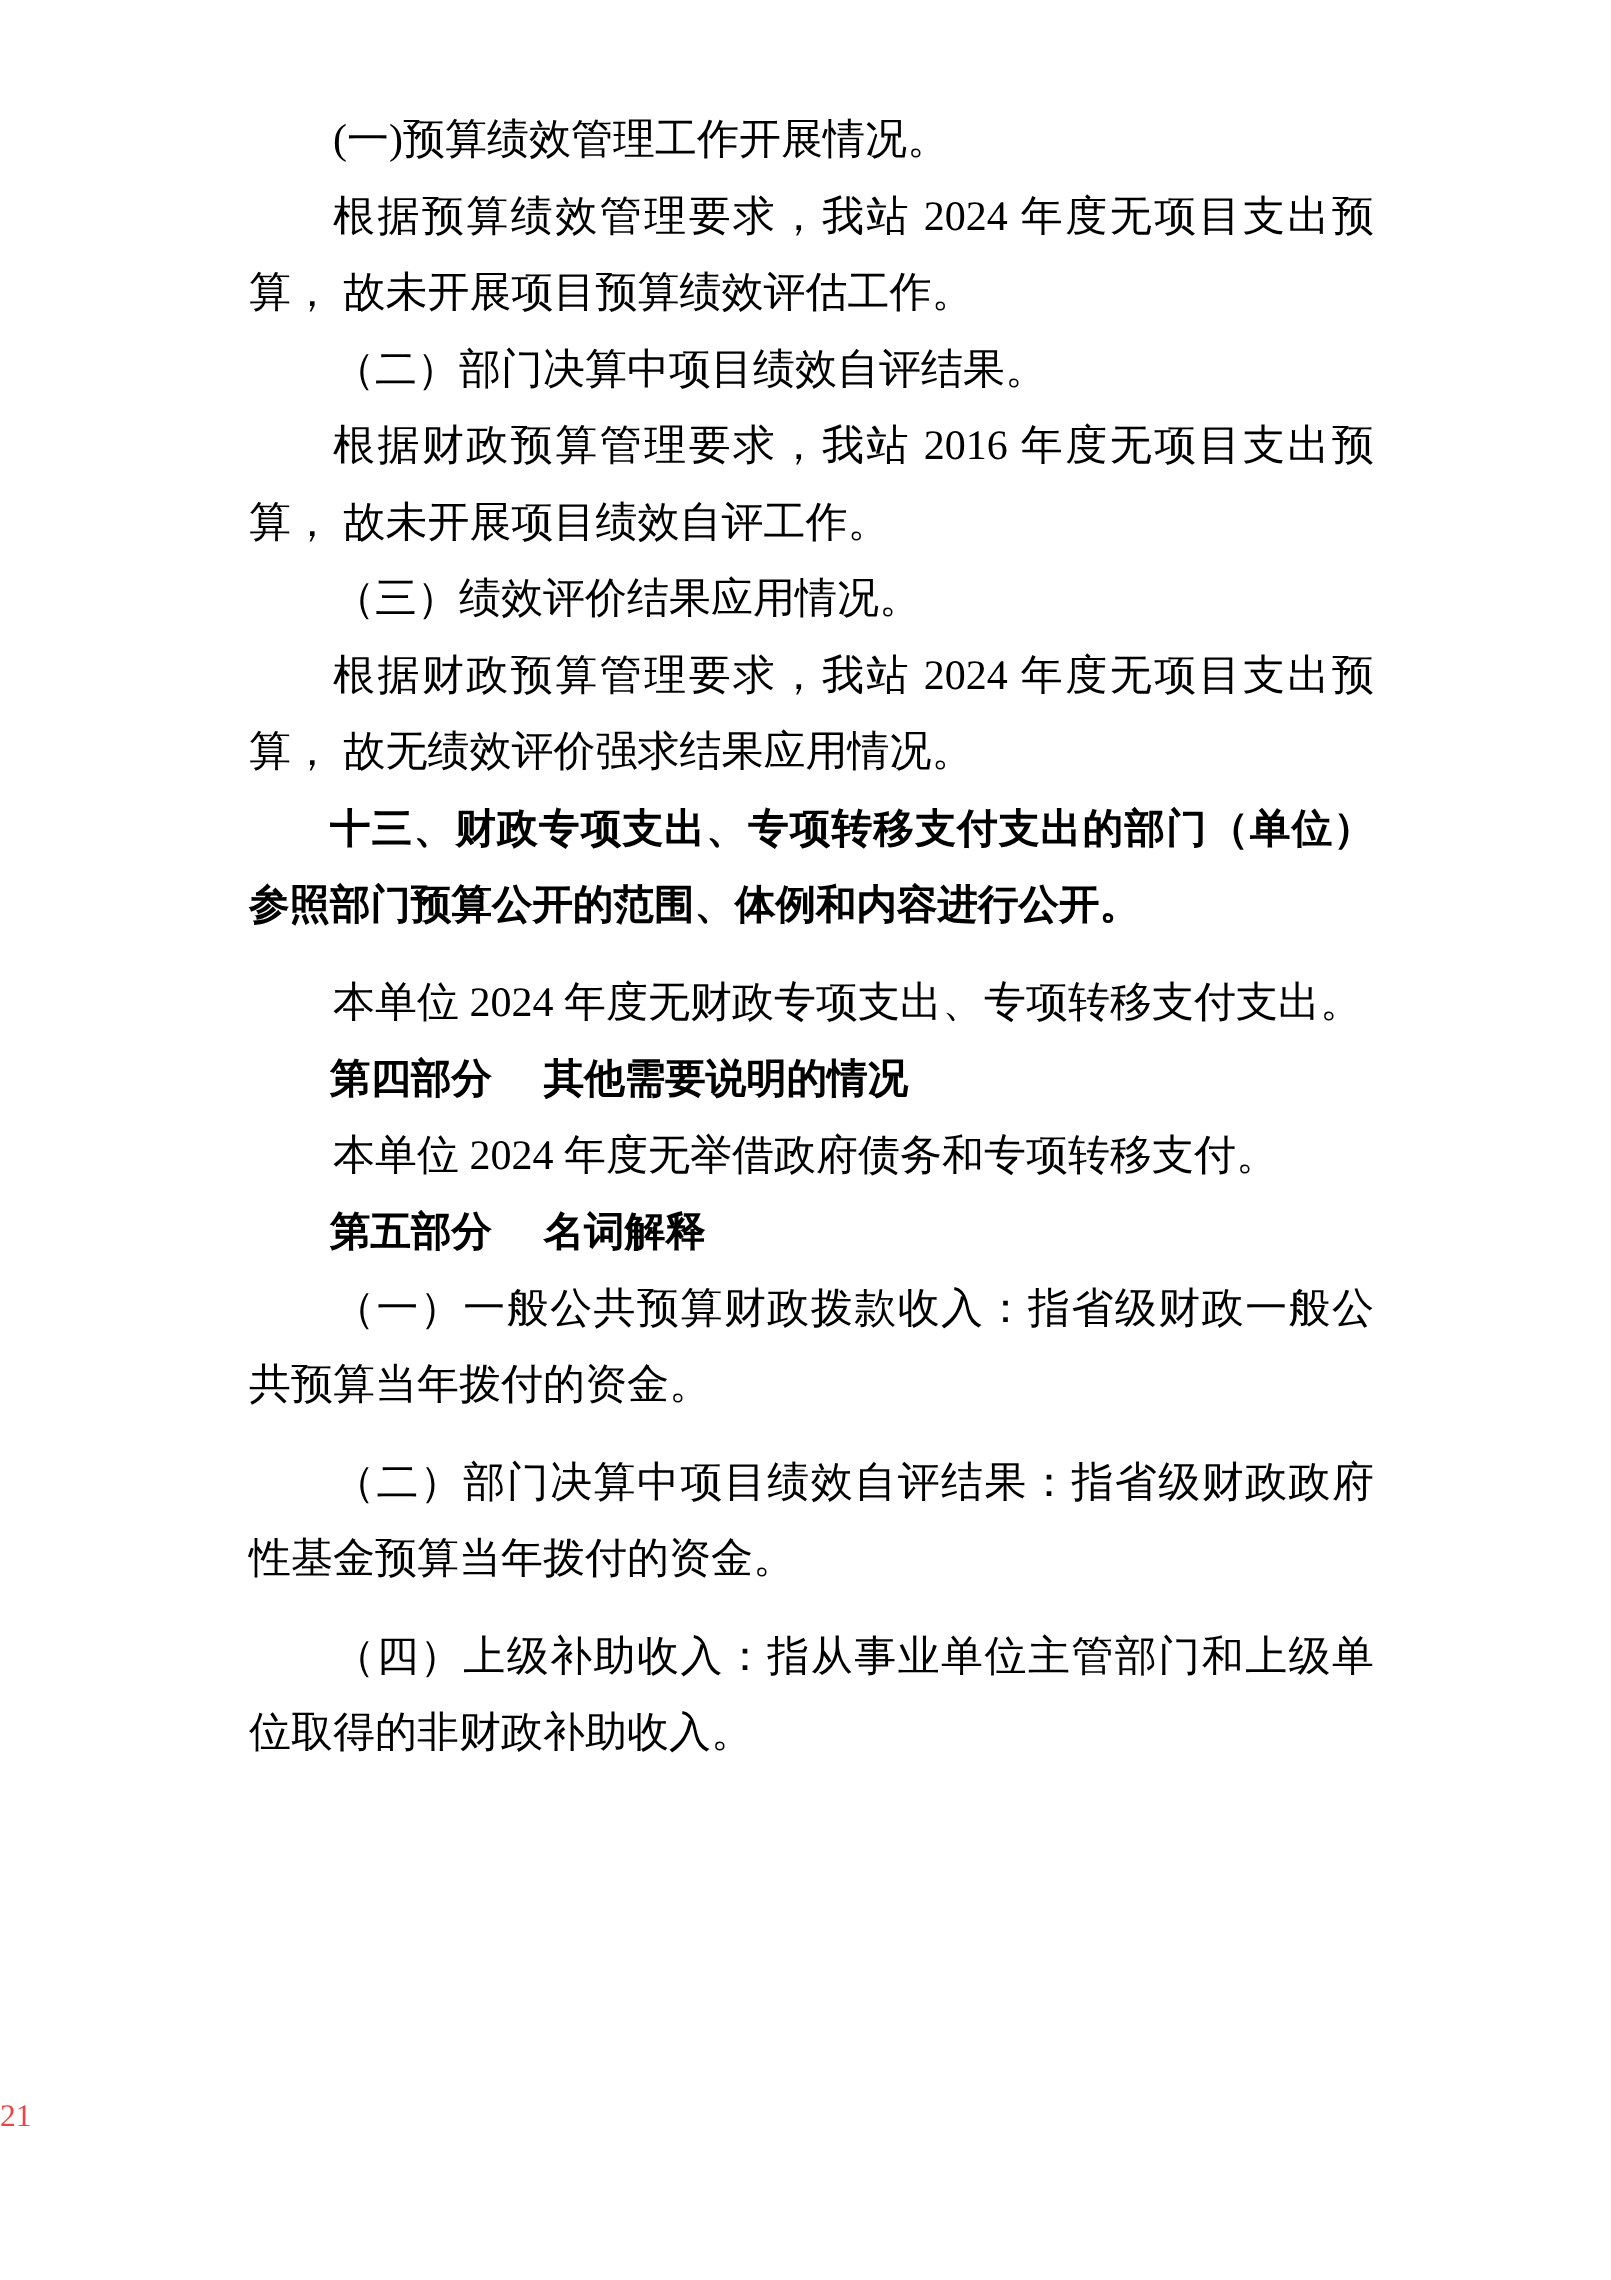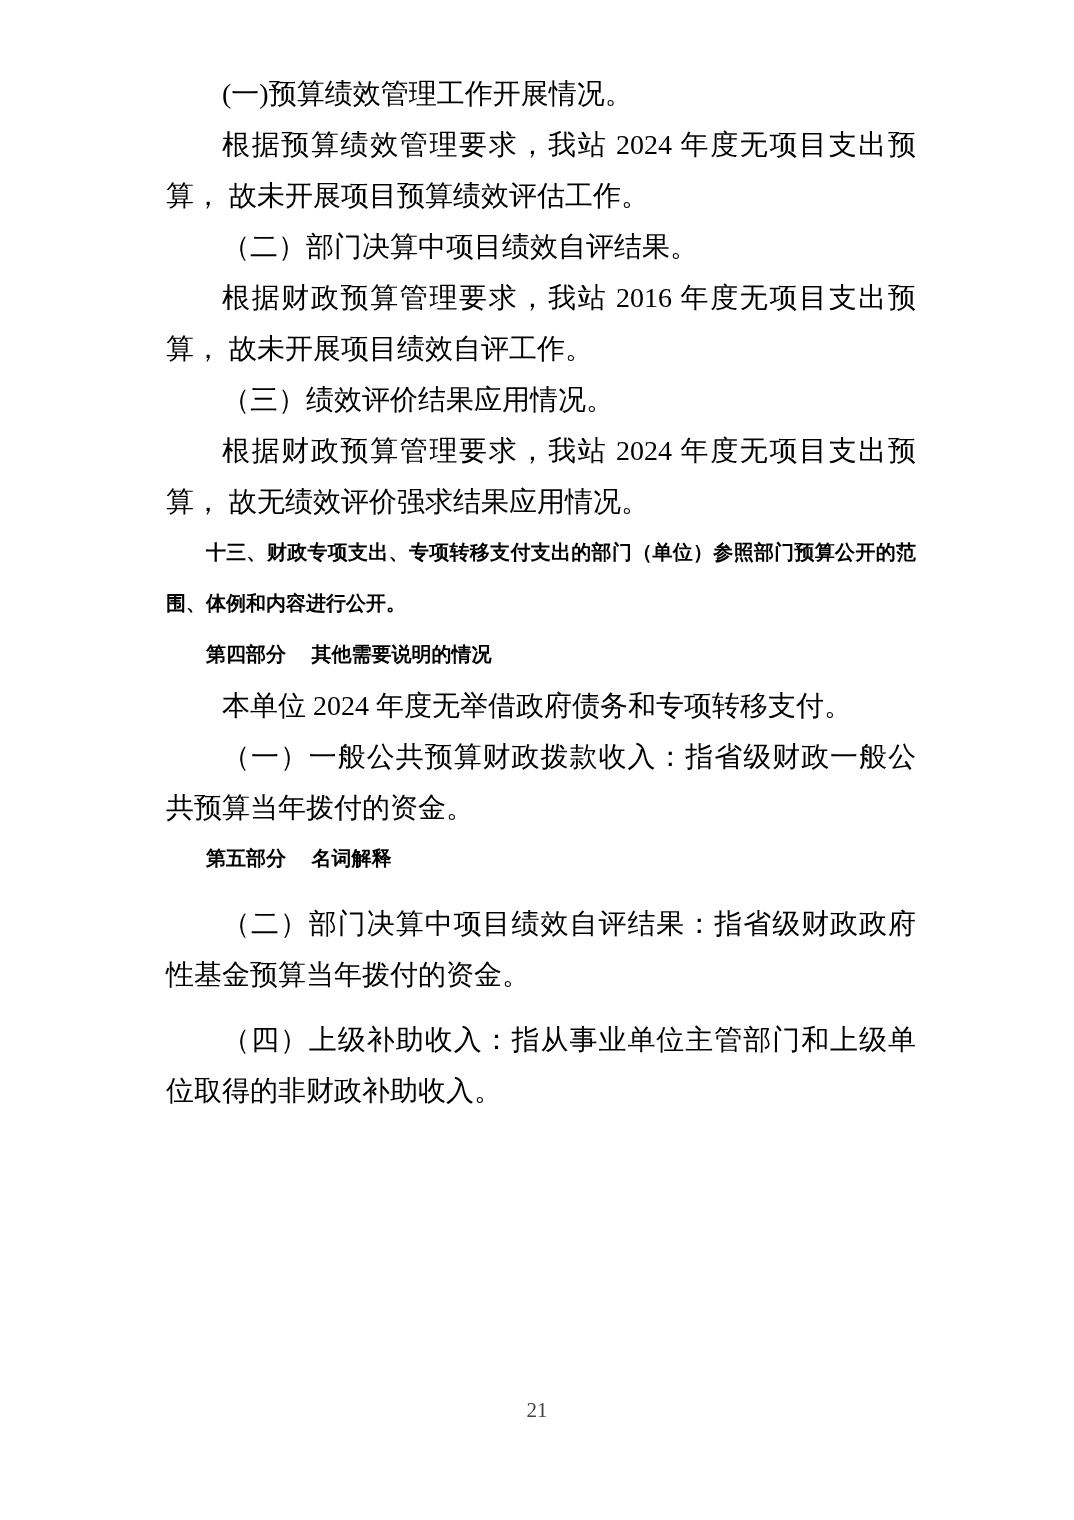--- a/index.html
+++ b/index.html
@@ -27,34 +27,33 @@
     text-align: justify;
     text-justify: inter-ideograph;
     text-indent: 2em;
     letter-spacing: 0;
     word-break: normal;
     font-family: "Liberation Serif", serif;
   }
   .heading {
     font-family: "Liberation Sans", sans-serif;
     font-weight: 700;
-    font-size: 20px;
+    font-size: 27px;
   }
   .sp {
     margin-top: 14px;
   }
   .page-number {
     position: absolute;
     top: 1398px;
     left: 0;
     width: 100%;
-    text-align: center;
     font-size: 21px;
     font-family: "Liberation Serif", serif;
-    color: #404040;
+    color: #ef4444;
   }
 </style>
 </head>
 <body>
 
 <main class="page">
 
   <p class="para">(一)预算绩效管理工作开展情况。</p>
 
   <p class="para">根据预算绩效管理要求，我站 2024 年度无项目支出预算， 故未开展项目预算绩效评估工作。</p>
@@ -62,28 +61,29 @@
   <p class="para">（二）部门决算中项目绩效自评结果。</p>
 
   <p class="para">根据财政预算管理要求，我站 2016 年度无项目支出预算， 故未开展项目绩效自评工作。</p>
 
   <p class="para">（三）绩效评价结果应用情况。</p>
 
   <p class="para">根据财政预算管理要求，我站 2024 年度无项目支出预算， 故无绩效评价强求结果应用情况。</p>
 
   <p class="para heading">十三、财政专项支出、专项转移支付支出的部门（单位）参照部门预算公开的范围、体例和内容进行公开。</p>
 
+  <p class="para sp">本单位 2024 年度无财政专项支出、专项转移支付支出。</p>
 
   <p class="para heading">第四部分　 其他需要说明的情况</p>
 
   <p class="para">本单位 2024 年度无举借政府债务和专项转移支付。</p>
 
+  <p class="para heading">第五部分　 名词解释</p>
+
   <p class="para">（一）一般公共预算财政拨款收入：指省级财政一般公共预算当年拨付的资金。</p>
-
-  <p class="para heading">第五部分　 名词解释</p>
 
   <p class="para sp">（二）部门决算中项目绩效自评结果：指省级财政政府性基金预算当年拨付的资金。</p>
 
 
   <p class="para sp">（四）上级补助收入：指从事业单位主管部门和上级单位取得的非财政补助收入。</p>
 
 </main>
 
 <div class="page-number">21</div>
 

